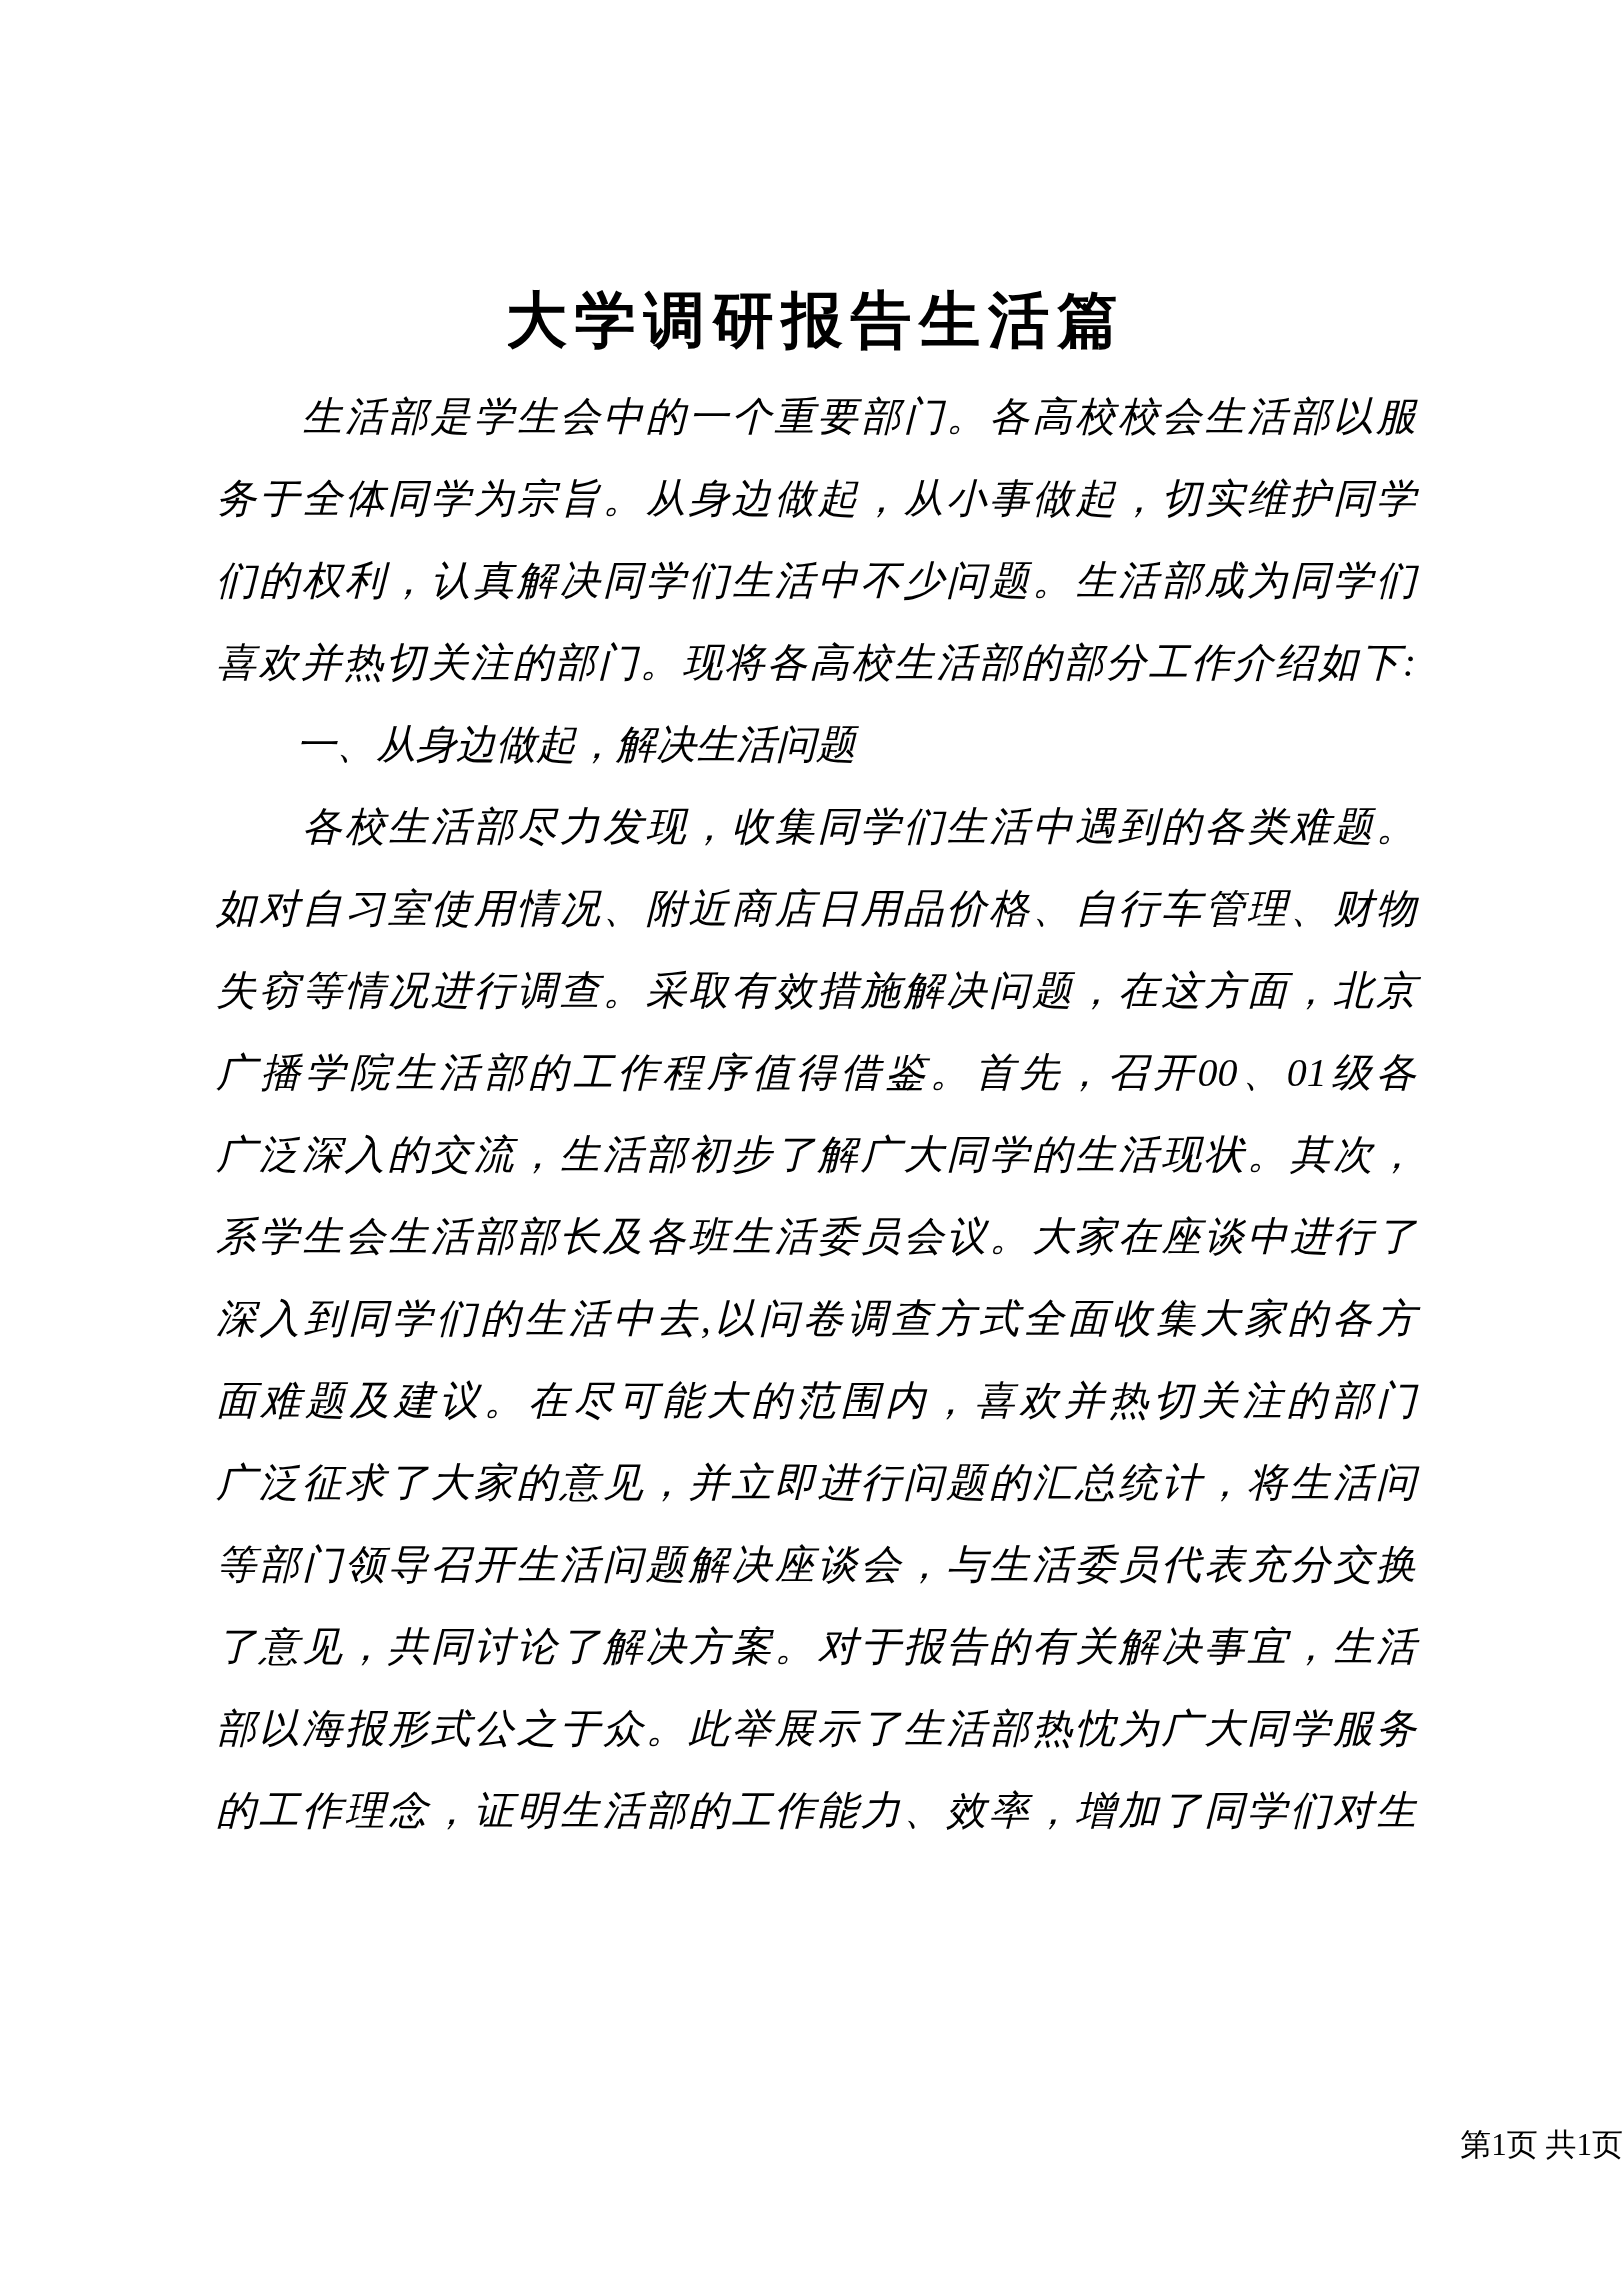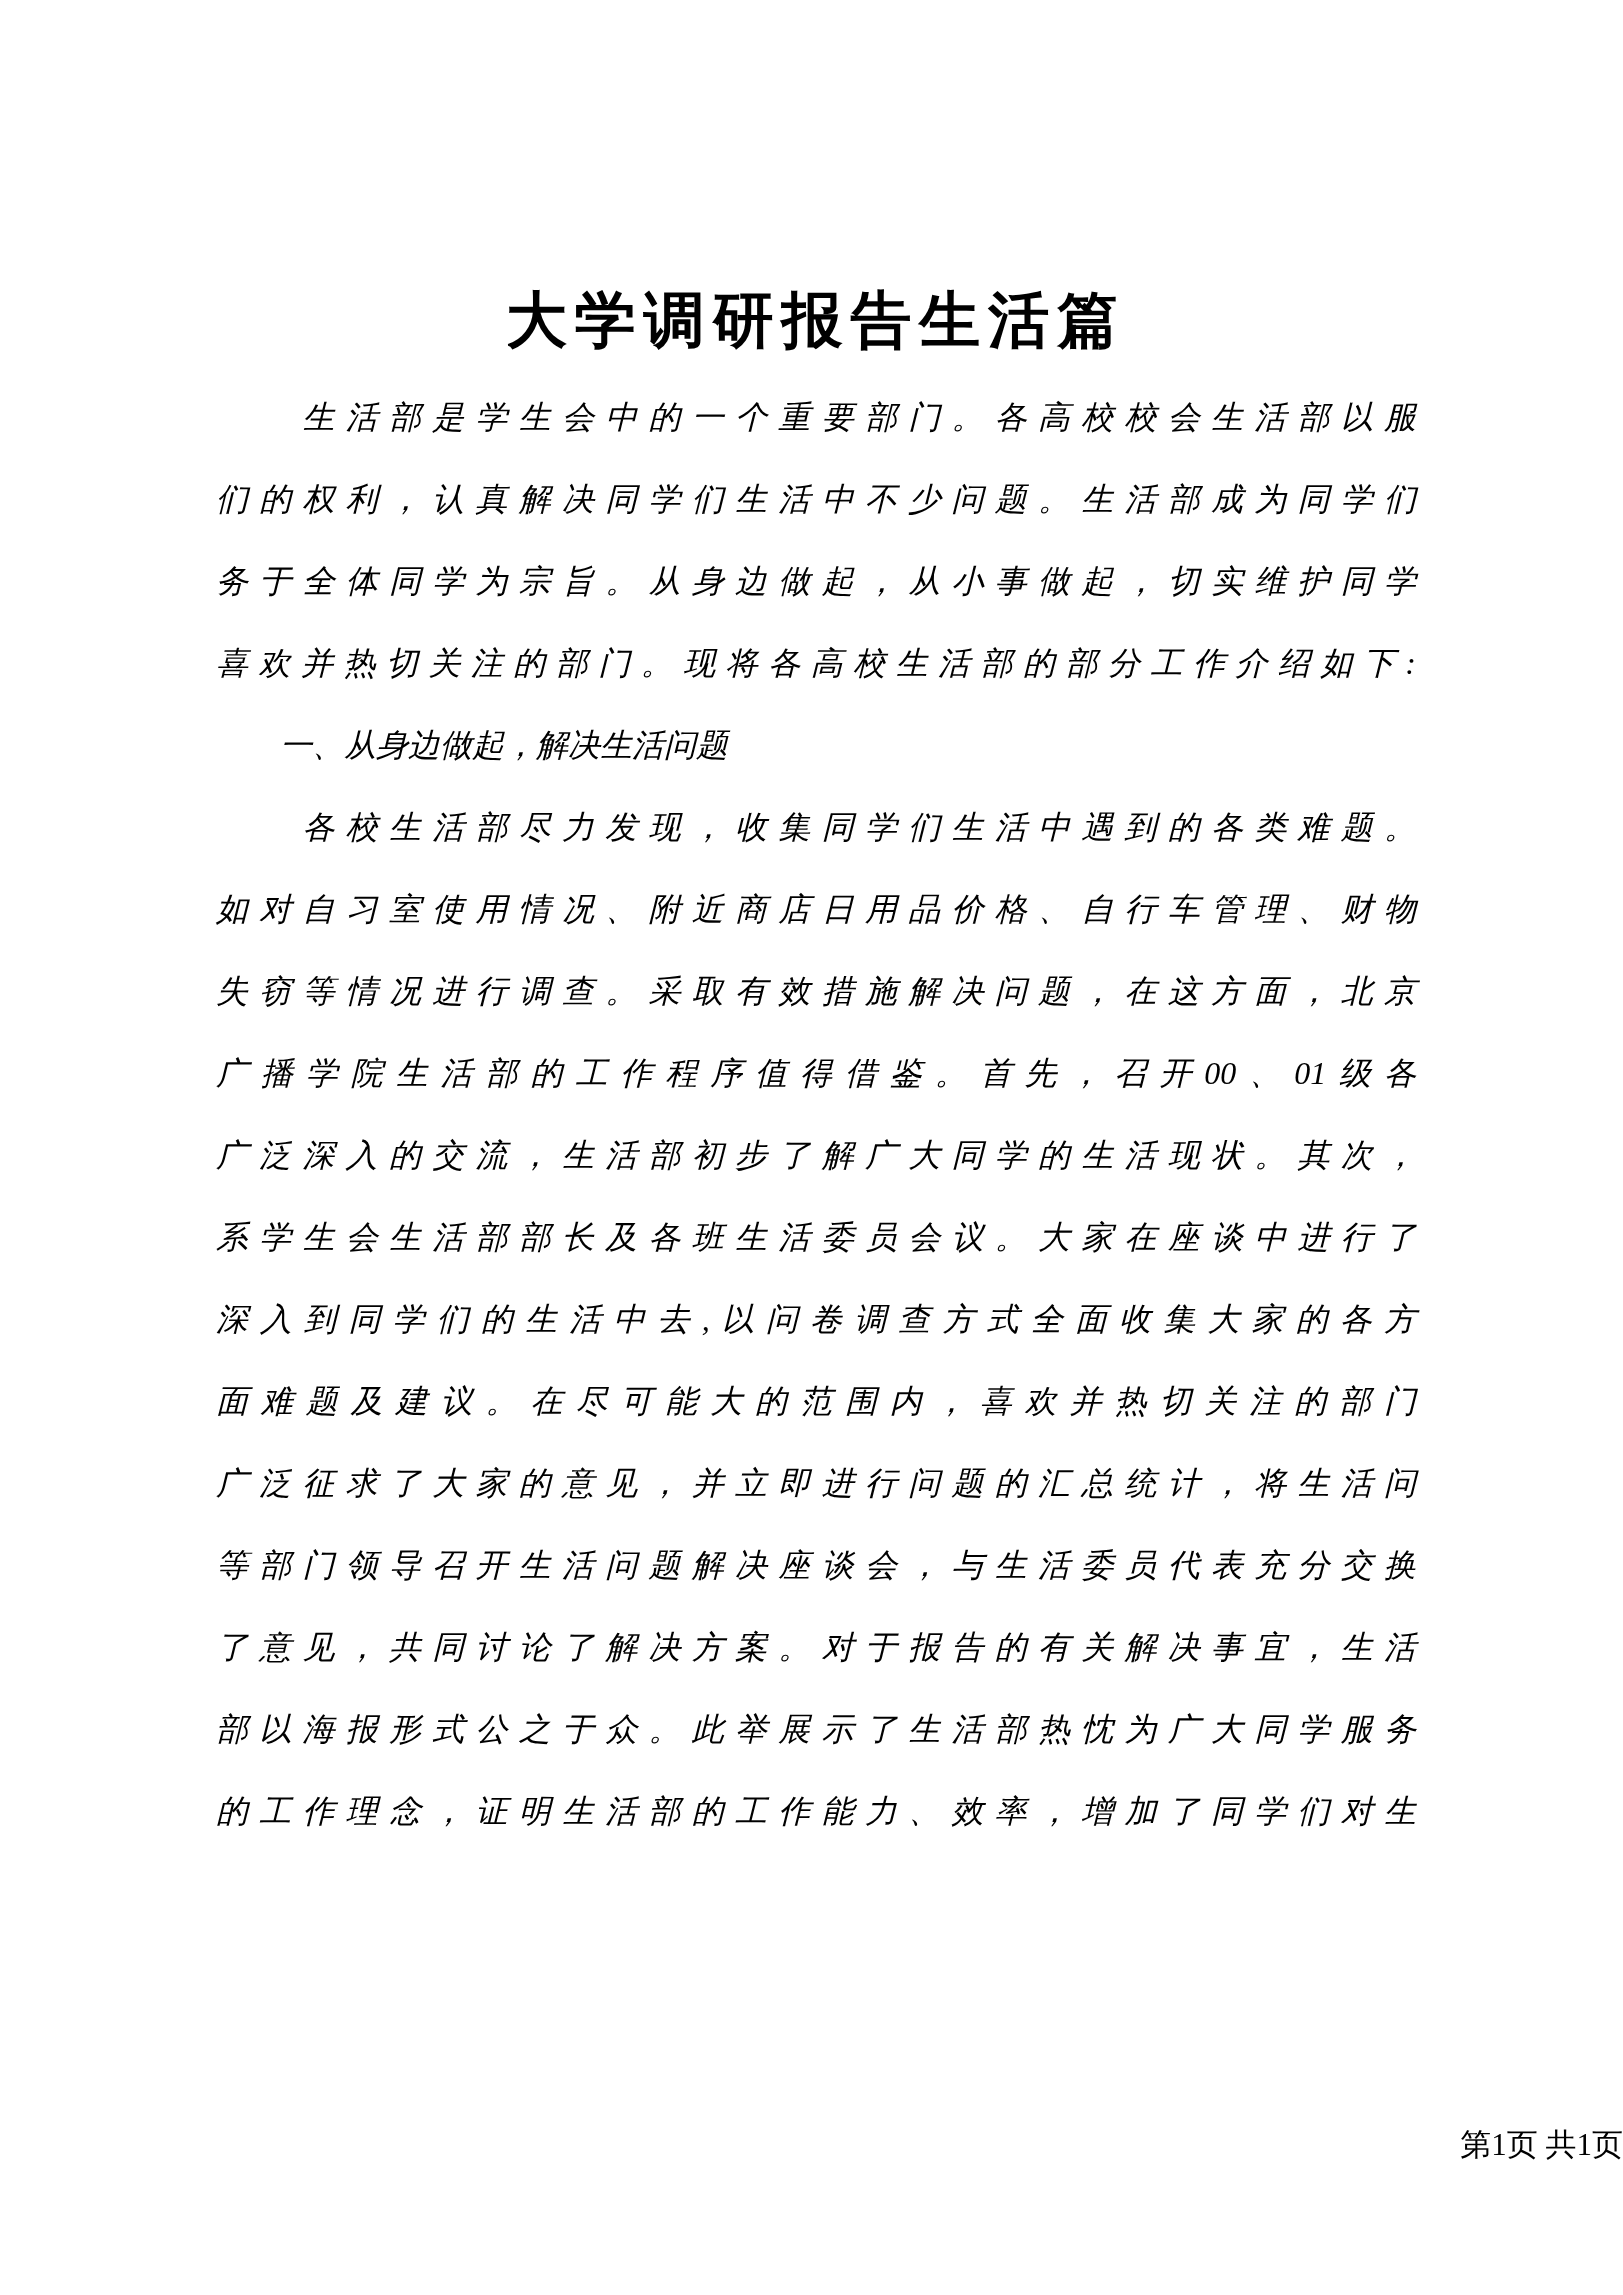--- a/index.html
+++ b/index.html
@@ -33,21 +33,21 @@
     white-space: nowrap;
   }
   .doc-body {
     margin-top: 14px;
   }
   .body-line {
     height: 82px;
     line-height: 82px;
     font-family: "Liberation Serif", serif;
     font-style: italic;
-    font-size: 32px;
+    font-size: 40px;
     text-align: justify;
     text-align-last: justify;
     text-justify: inter-character;
     letter-spacing: 0px;
     white-space: normal;
   }
   .body-line.align-left {
     text-align: left;
     text-align-last: left;
   }
@@ -65,22 +65,22 @@
   }
 </style>
 </head>
 <body>
 
 <div class="page">
   <div class="content">
     <div class="doc-title">大学调研报告生活篇</div>
     <div class="doc-body">
       <div class="body-line">　　生活部是学生会中的一个重要部门。各高校校会生活部以服</div>
+      <div class="body-line">务于全体同学为宗旨。从身边做起，从小事做起，切实维护同学</div>
       <div class="body-line">们的权利，认真解决同学们生活中不少问题。生活部成为同学们</div>
-      <div class="body-line">务于全体同学为宗旨。从身边做起，从小事做起，切实维护同学</div>
       <div class="body-line">喜欢并热切关注的部门。现将各高校生活部的部分工作介绍如下:</div>
       <div class="body-line align-left">　　一、从身边做起，解决生活问题</div>
       <div class="body-line">　　各校生活部尽力发现，收集同学们生活中遇到的各类难题。</div>
       <div class="body-line">如对自习室使用情况、附近商店日用品价格、自行车管理、财物</div>
       <div class="body-line">失窃等情况进行调查。采取有效措施解决问题，在这方面，北京</div>
       <div class="body-line">广播学院生活部的工作程序值得借鉴。首先，召开00、01级各</div>
       <div class="body-line">广泛深入的交流，生活部初步了解广大同学的生活现状。其次，</div>
       <div class="body-line">系学生会生活部部长及各班生活委员会议。大家在座谈中进行了</div>
       <div class="body-line">深入到同学们的生活中去,以问卷调查方式全面收集大家的各方</div>
       <div class="body-line">面难题及建议。在尽可能大的范围内，喜欢并热切关注的部门</div>

